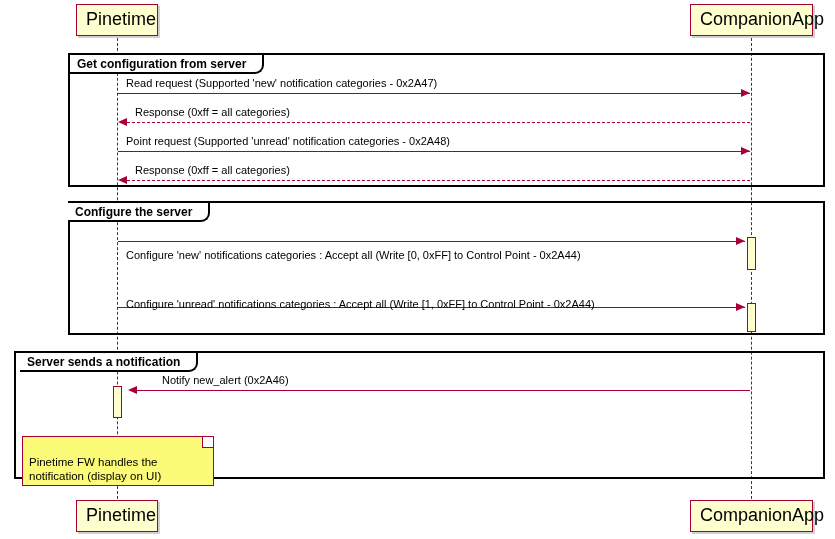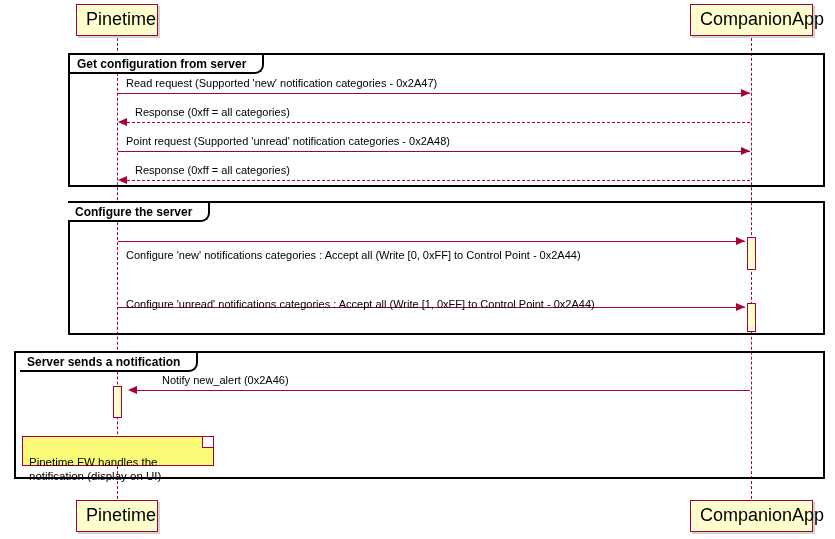--- a/index.html
+++ b/index.html
@@ -186,19 +186,19 @@
   <div class="group" style="left:14px; top:351px; width:811px; height:128px;"></div>
   <div class="group-label" style="left:20px; top:353px;">
     <span>Server sends a notification</span>
   </div>
 
   <div class="msg-line" style="left:137px; top:390px; width:613px;"></div>
   <div class="arrowhead left" style="left:128px; top:385.5px;"></div>
   <div class="msg-label" style="left:142px; top:374px;margin-left:20px;">Notify new_alert (0x2A46)</div>
   <div class="activation" style="left:113px; top:386px; height:32px;"></div>
 
-  <div class="note" style="left:22px; top:436px; width:192px; height:30px;">
+  <div class="note" style="left:22px; top:436px; width:192px; height:50px;">
     <span>Pinetime FW handles the
 notification (display on UI)</span>
     <span class="note-fold"></span>
   </div>
 
 </div>
 
 </body></html>

